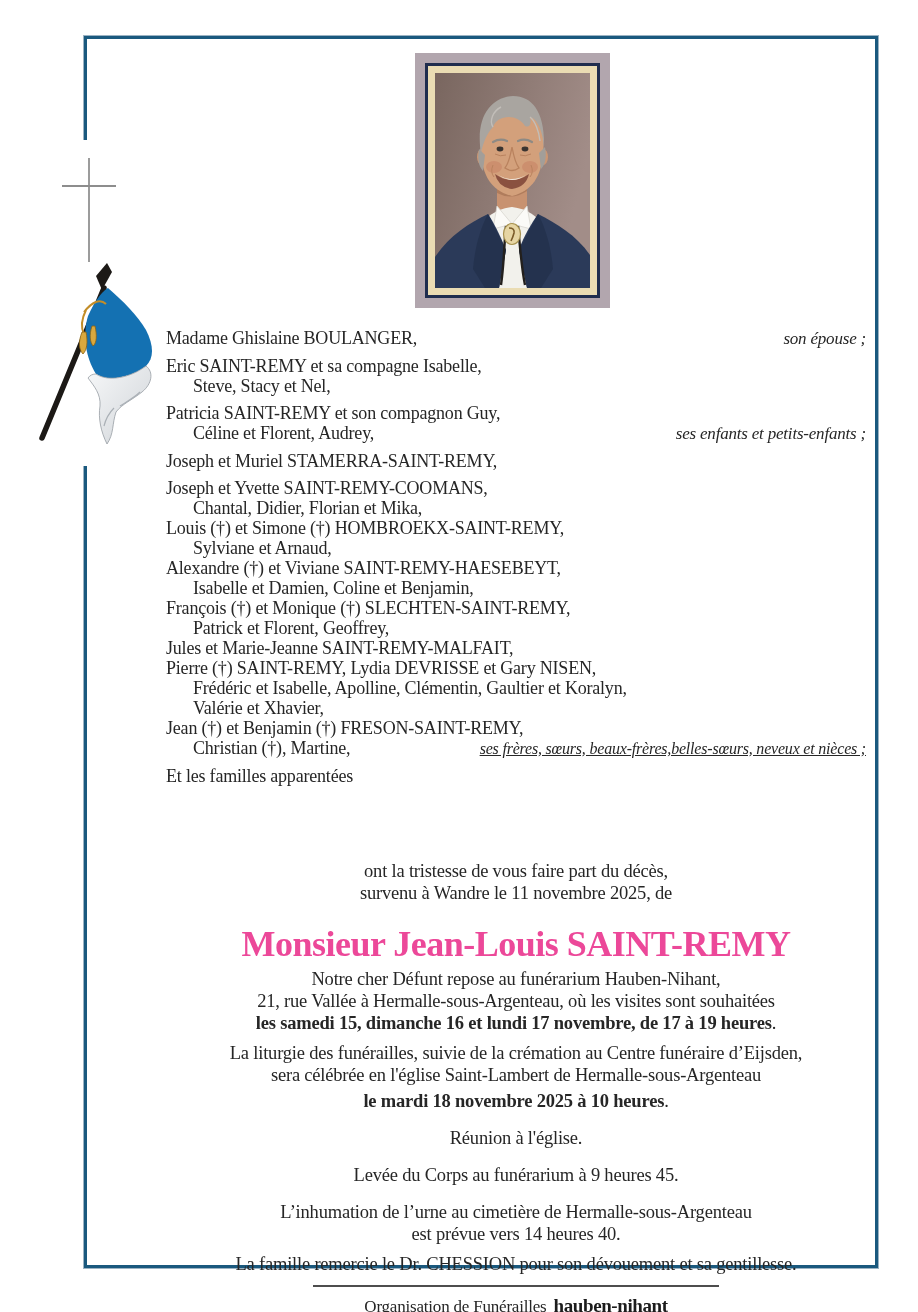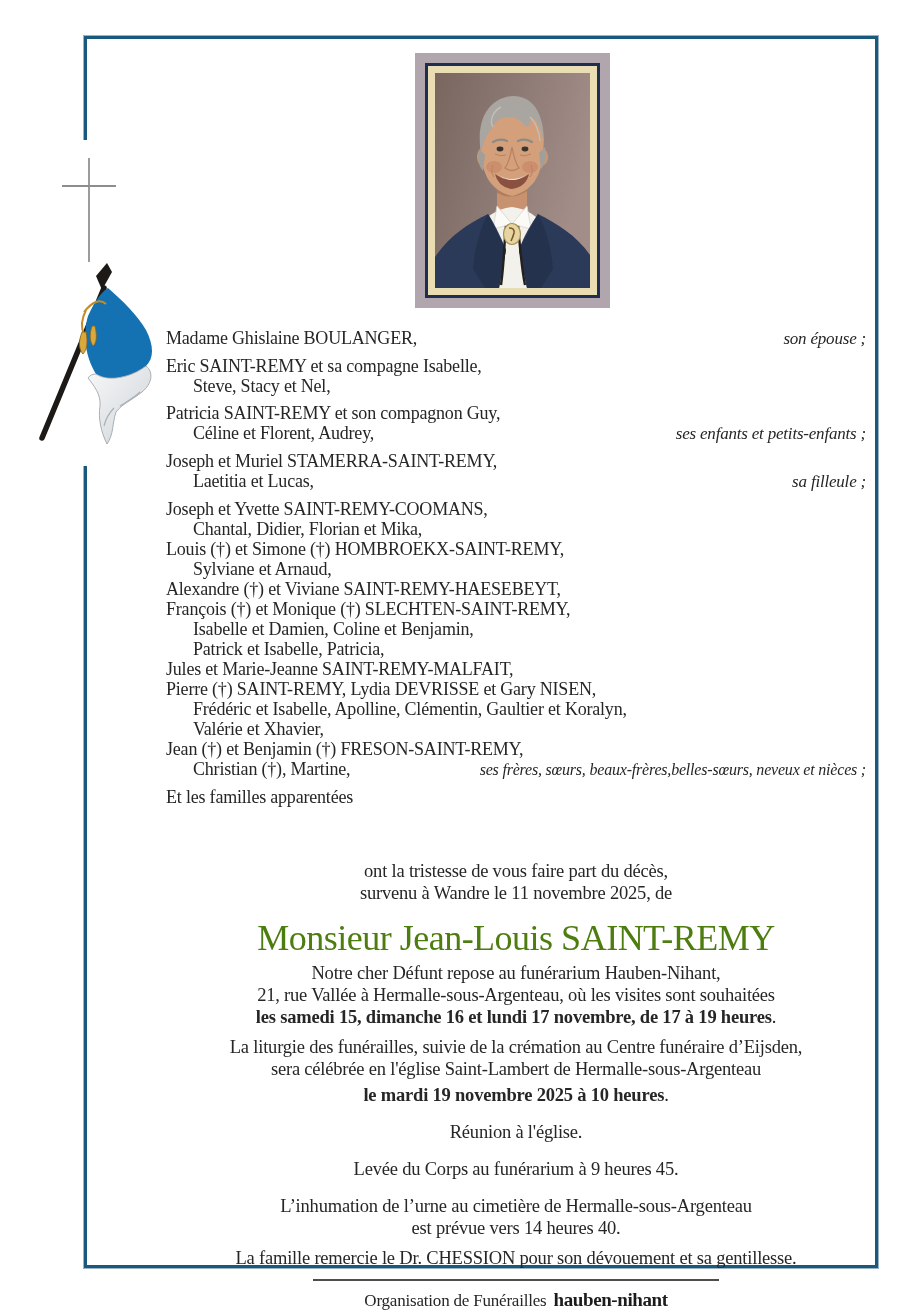--- a/index.html
+++ b/index.html
@@ -28,24 +28,24 @@
   }
   .photo-navy { width:100%; height:100%; border:3px solid #1f2d4e; background:#eadcb3; padding:7px; }
   .photo-navy svg { display:block; width:100%; height:100%; }
 
   .names { position:absolute; left:166px; top:328px; width:700px; font-size:18px; line-height:20px; z-index:1; }
   .row { display:flex; justify-content:space-between; align-items:baseline; }
   .row.gap { margin-top:7px;align-items:center; }
   .row.indent .nm { padding-left:27px; }
   .nm { white-space:nowrap; }
   .lbl { font-style:italic; font-size:17px; white-space:nowrap; }
-  .lbl.small { font-size:16px; }
+  .lbl.small { font-size:16px;text-decoration:underline; }
 
   .ceremony { position:absolute; left:166px; top:860px; width:700px; text-align:center; font-size:18.5px; line-height:22px; z-index:1; }
-  .deceased-name { margin-top:14px; font-size:36px; line-height:40px; font-weight:normal; color:#4d7c0f; letter-spacing:-0.5px; }
+  .deceased-name { margin-top:20px; font-size:36px; line-height:40px; font-weight:bold; color:#ec4899; letter-spacing:-0.5px; }
   .mt6 { margin-top:4px; } .mt8 { margin-top:8px; } .mt5 { margin-top:15px; }
   .b { font-weight:bold; }
   .divider { width:406px; margin:10px auto 8px auto; border-top:2px solid #4d4d4d; height:0; }
   .footer-org { font-size:17px; }
   .footer-org .logo {
     font-family:Liberation Serif, serif; font-weight:bold; font-size:19px;
     letter-spacing:-0.4px; margin-left:7px; color:#1c1c1c;
   }
   .footer-addr { font-size:18px; margin-top:2px;text-decoration:underline; }
   .footer-addr .b { margin:0 4px; }
@@ -144,47 +144,43 @@
     <div class="row gap">
         <span class="nm">Patricia SAINT-REMY et son compagnon Guy,</span>
       </div>
     <div class="row indent">
         <span class="nm">Céline et Florent, Audrey,</span>
         <span class="lbl">ses enfants et petits-enfants ;</span>
       </div>
     <div class="row gap">
         <span class="nm">Joseph et Muriel STAMERRA-SAINT-REMY,</span>
       </div>
-    <div class="row indent">
-        <span class="nm">Laetitia et Lucas,</span>
-        <span class="lbl">sa filleule ;</span>
-      </div>
     <div class="row gap">
         <span class="nm">Joseph et Yvette SAINT-REMY-COOMANS,</span>
       </div>
     <div class="row indent">
         <span class="nm">Chantal, Didier, Florian et Mika,</span>
       </div>
     <div class="row">
         <span class="nm">Louis (†) et Simone (†) HOMBROEKX-SAINT-REMY,</span>
       </div>
     <div class="row indent">
         <span class="nm">Sylviane et Arnaud,</span>
       </div>
     <div class="row">
         <span class="nm">Alexandre (†) et Viviane SAINT-REMY-HAESEBEYT,</span>
       </div>
+    <div class="row indent">
+        <span class="nm">Isabelle et Damien, Coline et Benjamin,</span>
+      </div>
     <div class="row">
         <span class="nm">François (†) et Monique (†) SLECHTEN-SAINT-REMY,</span>
       </div>
     <div class="row indent">
-        <span class="nm">Isabelle et Damien, Coline et Benjamin,</span>
-      </div>
-    <div class="row indent">
-        <span class="nm">Patrick et Isabelle, Patricia,</span>
+        <span class="nm">Patrick et Florent, Geoffrey,</span>
       </div>
     <div class="row">
         <span class="nm">Jules et Marie-Jeanne SAINT-REMY-MALFAIT,</span>
       </div>
     <div class="row">
         <span class="nm">Pierre (†) SAINT-REMY, Lydia DEVRISSE et Gary NISEN,</span>
       </div>
     <div class="row indent">
         <span class="nm">Frédéric et Isabelle, Apolline, Clémentin, Gaultier et Koralyn,</span>
       </div>
@@ -205,21 +201,21 @@
 
   <div class="ceremony">
     <div>ont la tristesse de vous faire part du décès,</div>
     <div>survenu à Wandre le 11 novembre 2025, de</div>
     <div class="deceased-name">Monsieur Jean-Louis SAINT-REMY</div>
     <div class="mt6">Notre cher Défunt repose au funérarium Hauben-Nihant,</div>
     <div>21, rue Vallée à Hermalle-sous-Argenteau, où les visites sont souhaitées</div>
     <div><span class="b">les samedi 15, dimanche 16 et lundi 17 novembre, de 17 à 19 heures</span><span>.</span></div>
     <div class="mt8">La liturgie des funérailles, suivie de la crémation au Centre funéraire d’Eijsden,</div>
     <div>sera célébrée en l'église Saint-Lambert de Hermalle-sous-Argenteau</div>
-    <div class="mt6"><span class="b">le mardi 19 novembre 2025 à 10 heures</span><span>.</span></div>
+    <div class="mt6"><span class="b">le mardi 18 novembre 2025 à 10 heures</span><span>.</span></div>
     <div class="mt5">Réunion à l'église.</div>
     <div class="mt5">Levée du Corps au funérarium à 9 heures 45.</div>
     <div class="mt5">L’inhumation de l’urne au cimetière de Hermalle-sous-Argenteau</div>
     <div>est prévue vers 14 heures 40.</div>
     <div class="mt8">La famille remercie le Dr. CHESSION pour son dévouement et sa gentillesse.</div>
     <div class="divider"></div>
     <div class="footer-org"><span>Organisation de Funérailles</span><span class="logo">hauben-nihant</span></div>
     <div class="footer-addr"><span>21, rue Vallée à</span><span class="b">Hermalle-sous-Argenteau</span><span>Tél. : 04 379 30 77</span></div>
   </div>
 

